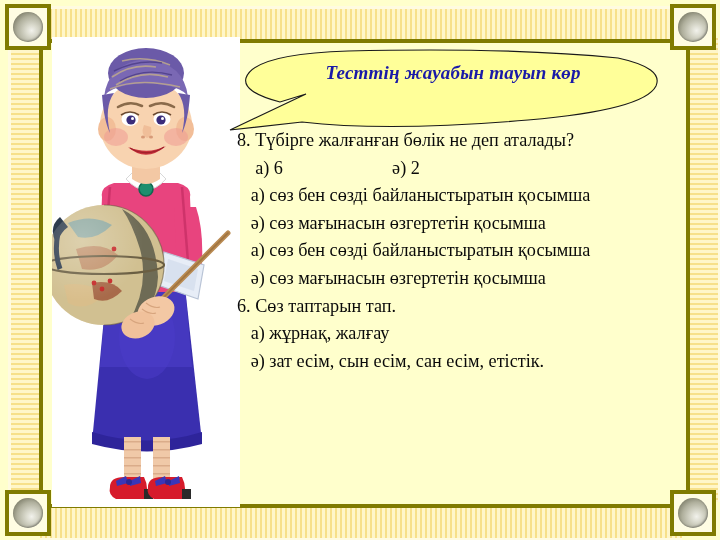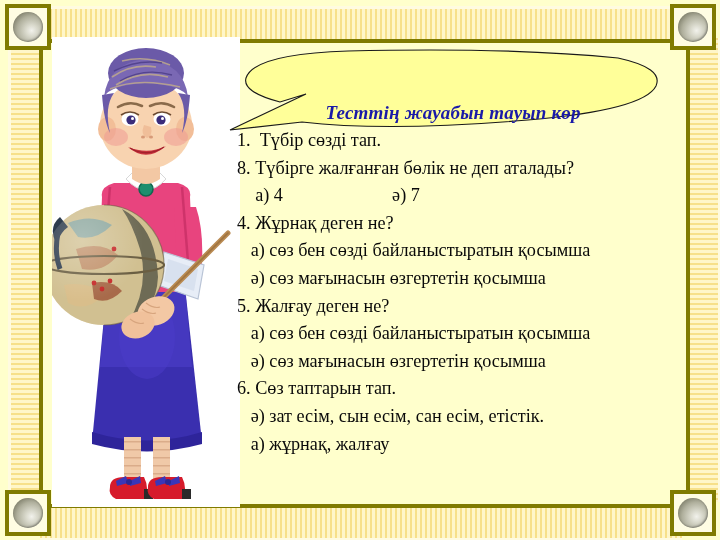--- a/index.html
+++ b/index.html
@@ -71,21 +71,20 @@
     pointer-events:none;
   }
   #speech-text{
     position:absolute;left:268px;top:62px;width:370px;
     text-align:center;
     font-family:"Liberation Serif", serif;
     font-weight:bold;font-style:italic;
     font-size:19px;color:#1A1AA8;
     letter-spacing:.2px;
     white-space:nowrap;
-    margin-top:40px;
   }
 
   
   #questions{
     position:absolute;left:237px;top:127px;width:470px;
     font-family:"Liberation Serif", serif;
     font-size:18.2px;color:#0A0A0A;
     line-height:27.6px;
   }
   .q-line{white-space:pre;}
@@ -242,27 +241,24 @@
       </g>
     </svg>
   </div>
 
   <svg id="speech-bubble" viewBox="0 0 438 88">
     <path d="M2 82 L78 46 L52 54 Q14 44 18 30 Q26 6 120 3 Q280 -1 390 10 Q436 20 428 38 Q416 62 300 72 Q160 84 74 74 Z" fill="#FFFF99" stroke="#1A1A1A" stroke-width="1.1"></path>
   </svg>
   <div id="speech-text">Тесттің жауабын тауып көр</div>
 
   <div id="questions">
-      <div class="q-line">1.  Түбір сөзді тап.</div>
       <div class="q-line">8. Түбірге жалғанған бөлік не деп аталады?</div>
-      <div class="q-line indent-x">    а) 4                        ә) 7</div>
-      <div class="q-line">4. Жұрнақ деген не?</div>
+      <div class="q-line indent-x">    а) 6                        ә) 2</div>
       <div class="q-line indent-x">   а) сөз бен сөзді байланыстыратын қосымша</div>
       <div class="q-line indent-x">   ә) сөз мағынасын өзгертетін қосымша</div>
-      <div class="q-line">5. Жалғау деген не?</div>
       <div class="q-line indent-x">   а) сөз бен сөзді байланыстыратын қосымша</div>
       <div class="q-line indent-x">   ә) сөз мағынасын өзгертетін қосымша</div>
       <div class="q-line">6. Сөз таптарын тап.</div>
+      <div class="q-line indent-x">   а) жұрнақ, жалғау</div>
       <div class="q-line indent-x">   ә) зат есім, сын есім, сан есім, етістік.</div>
-      <div class="q-line indent-x">   а) жұрнақ, жалғау</div>
     </div>
 
 </div>
 
 </body></html>

